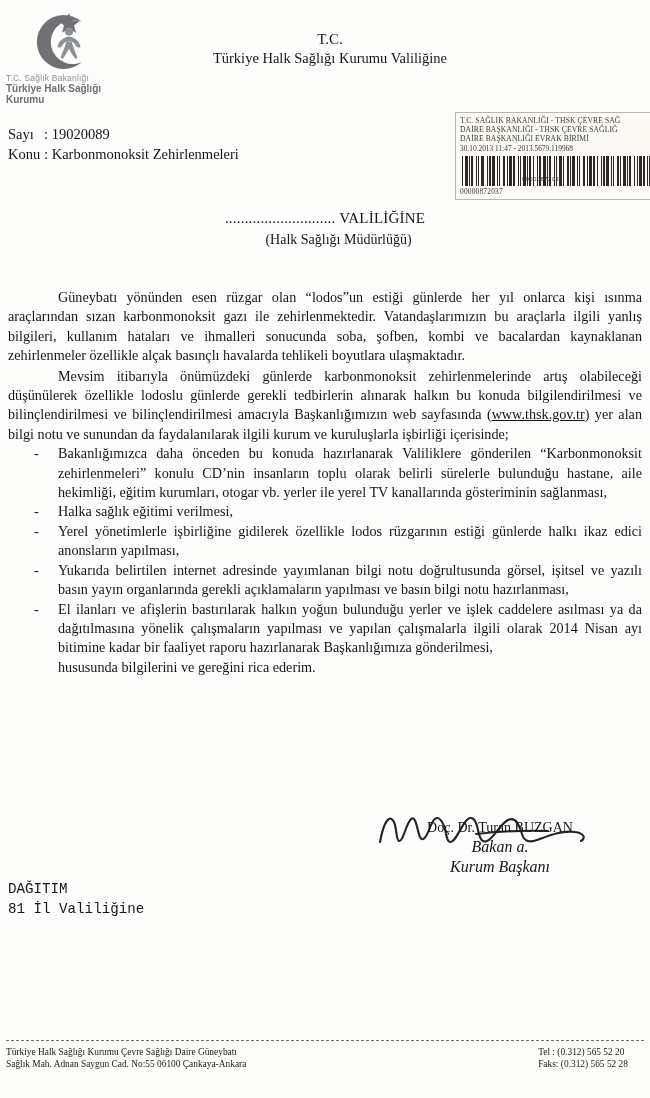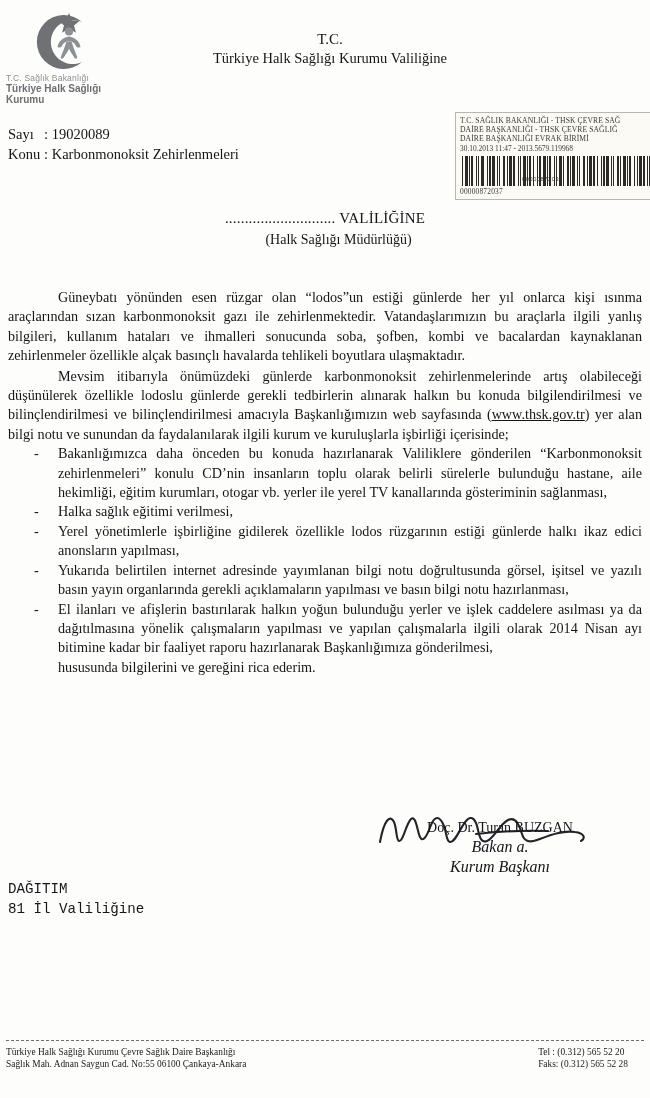--- a/index.html
+++ b/index.html
@@ -383,21 +383,21 @@
     <div class="sig-role">Kurum Başkanı</div>
   </div>
 
   <div id="distribution">
     <div>DAĞITIM</div>
     <div>81 İl Valiliğine</div>
   </div>
 
   <div id="footer-rule"></div>
   <div id="footer-left">
-    <div>Türkiye Halk Sağlığı Kurumu Çevre Sağlık Daire Başkanlığı</div>
+    <div>Türkiye Halk Sağlığı Kurumu Çevre Sağlığı Daire Güneybatı</div>
     <div>Sağlık Mah. Adnan Saygun Cad. No:55  06100 Çankaya-Ankara</div>
   </div>
   <div id="footer-right">
     <div>Tel  : (0.312)  565 52 20</div>
     <div>Faks: (0.312)  565 52 28</div>
   </div>
 
 </div>
 
 </body></html>

